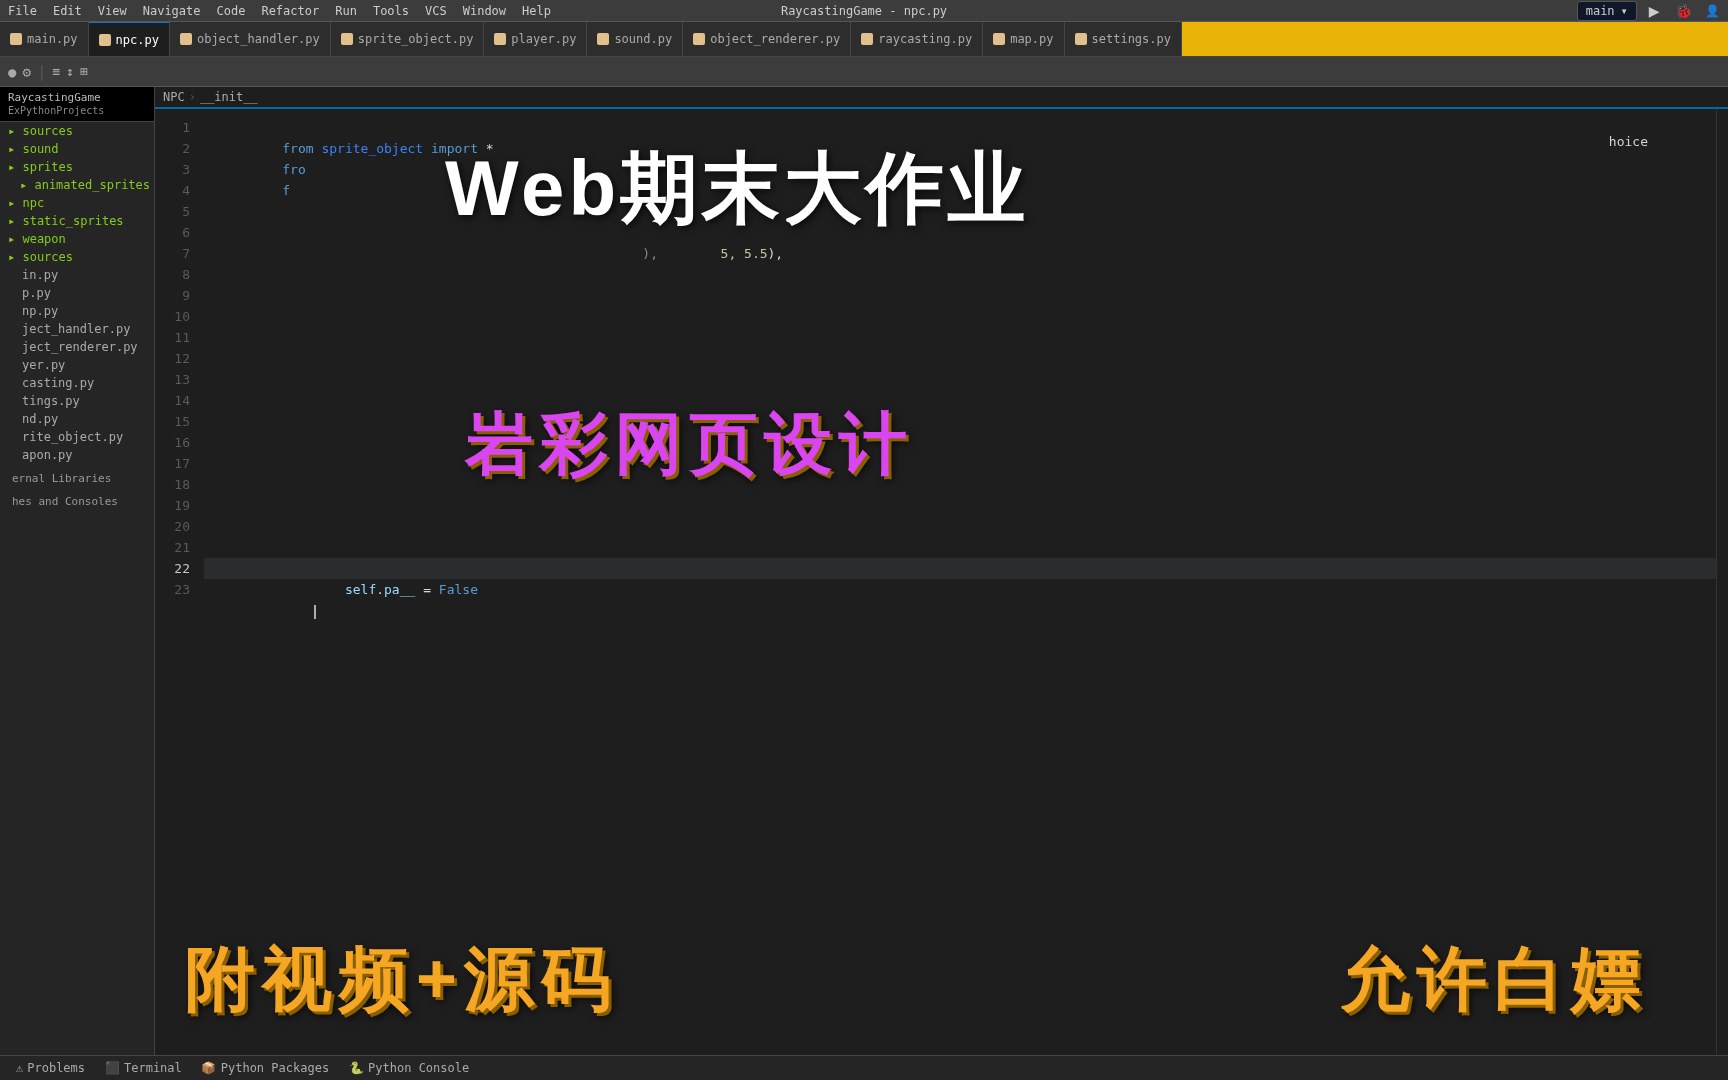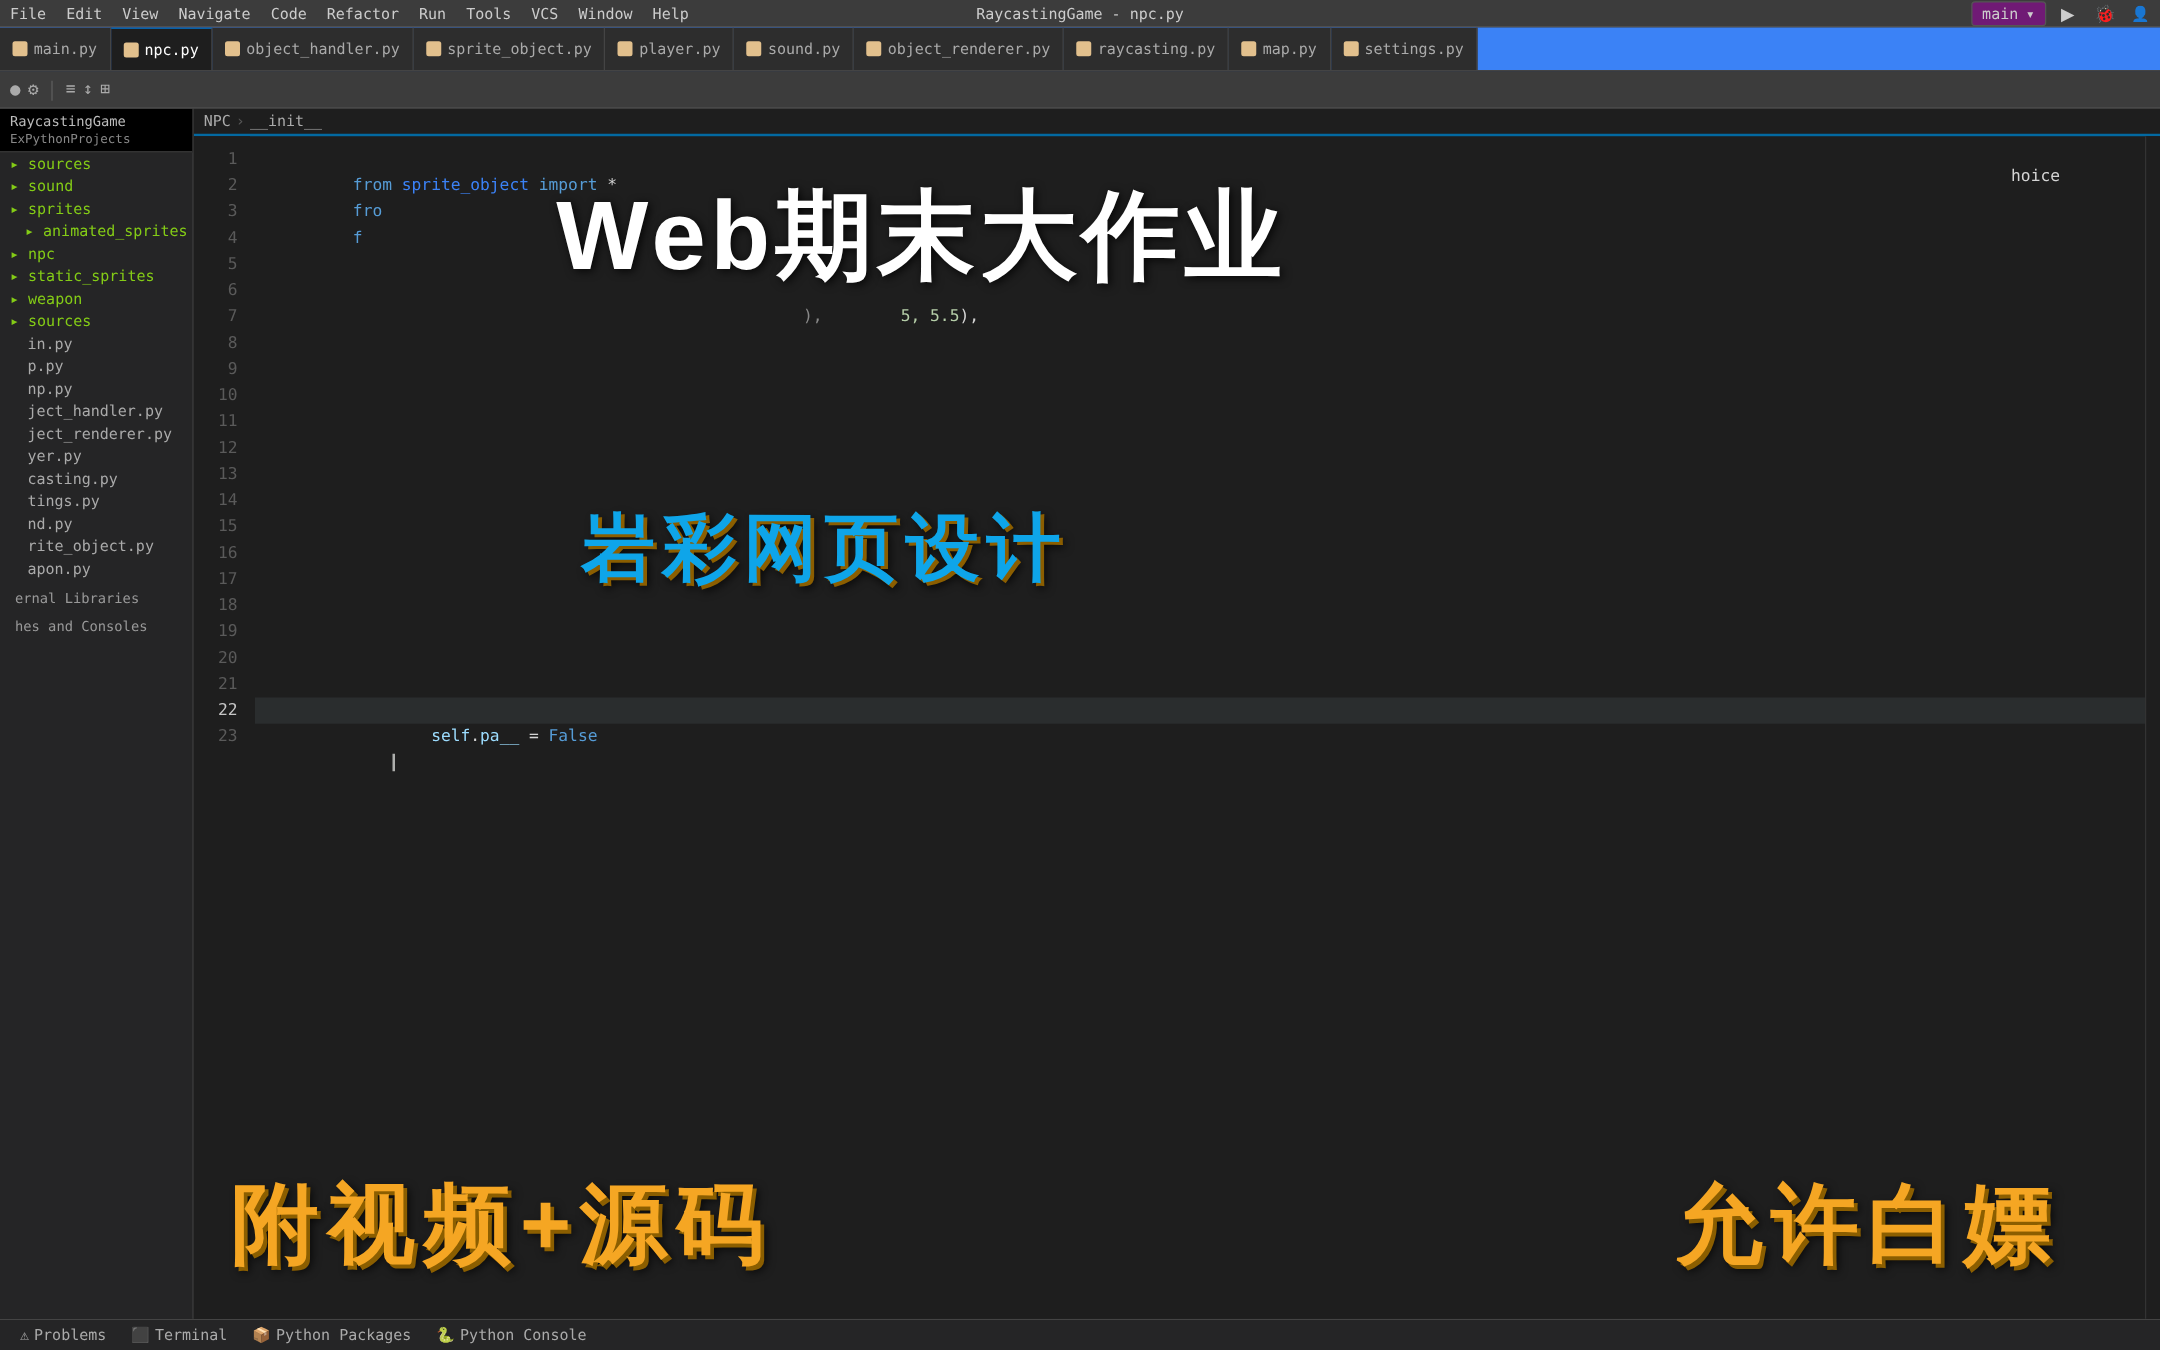--- a/index.html
+++ b/index.html
@@ -35,21 +35,21 @@
     .menu-bar-right {
       margin-left: auto;
       display: flex;
       align-items: center;
       gap: 8px;
     }
 
     
     .tab-bar {
       height: 35px;
-      background: #3b82f6;
+      background: #eab308;
       display: flex;
       align-items: stretch;
       border-bottom: 1px solid #444;
       overflow: hidden;
     }
     .tab-item {
       display: flex;
       align-items: center;
       padding: 0 10px;
       font-size: 12px;
@@ -185,23 +185,23 @@
       color: white;
       text-shadow: 2px 2px 8px rgba(0,0,0,0.8);
       letter-spacing: 0.05em;
       font-family: 'Microsoft YaHei', 'SimHei', sans-serif;
     }
 
     .overlay-title-2 {
       position: absolute;
       top: 290px;
       left: 310px;
-      font-size: 59px;
+      font-size: 68px;
       font-weight: bold;
-      color: #0ea5e9;
+      color: #d946ef;
       text-shadow: 3px 3px 0px #8B5E00, 4px 4px 8px rgba(0,0,0,0.8);
       letter-spacing: 0.1em;
       font-family: 'Microsoft YaHei', 'SimHei', sans-serif;
     }
 
     .overlay-bottom-left {
       position: absolute;
       bottom: 50px;
       left: 30px;
       font-size: 70px;
@@ -277,21 +277,21 @@
       background: transparent;
       border: none;
       color: #cccccc;
       font-size: 14px;
       cursor: pointer;
       padding: 2px 4px;
     }
     .run-config {
       display: flex;
       align-items: center;
-      background: #701a75;
+      background: #0f172a;
       border: 1px solid #555;
       border-radius: 3px;
       padding: 2px 8px;
       font-size: 12px;
       color: #cccccc;
       gap: 6px;
     }
 
     .breadcrumb-bar {
       height: 22px;

